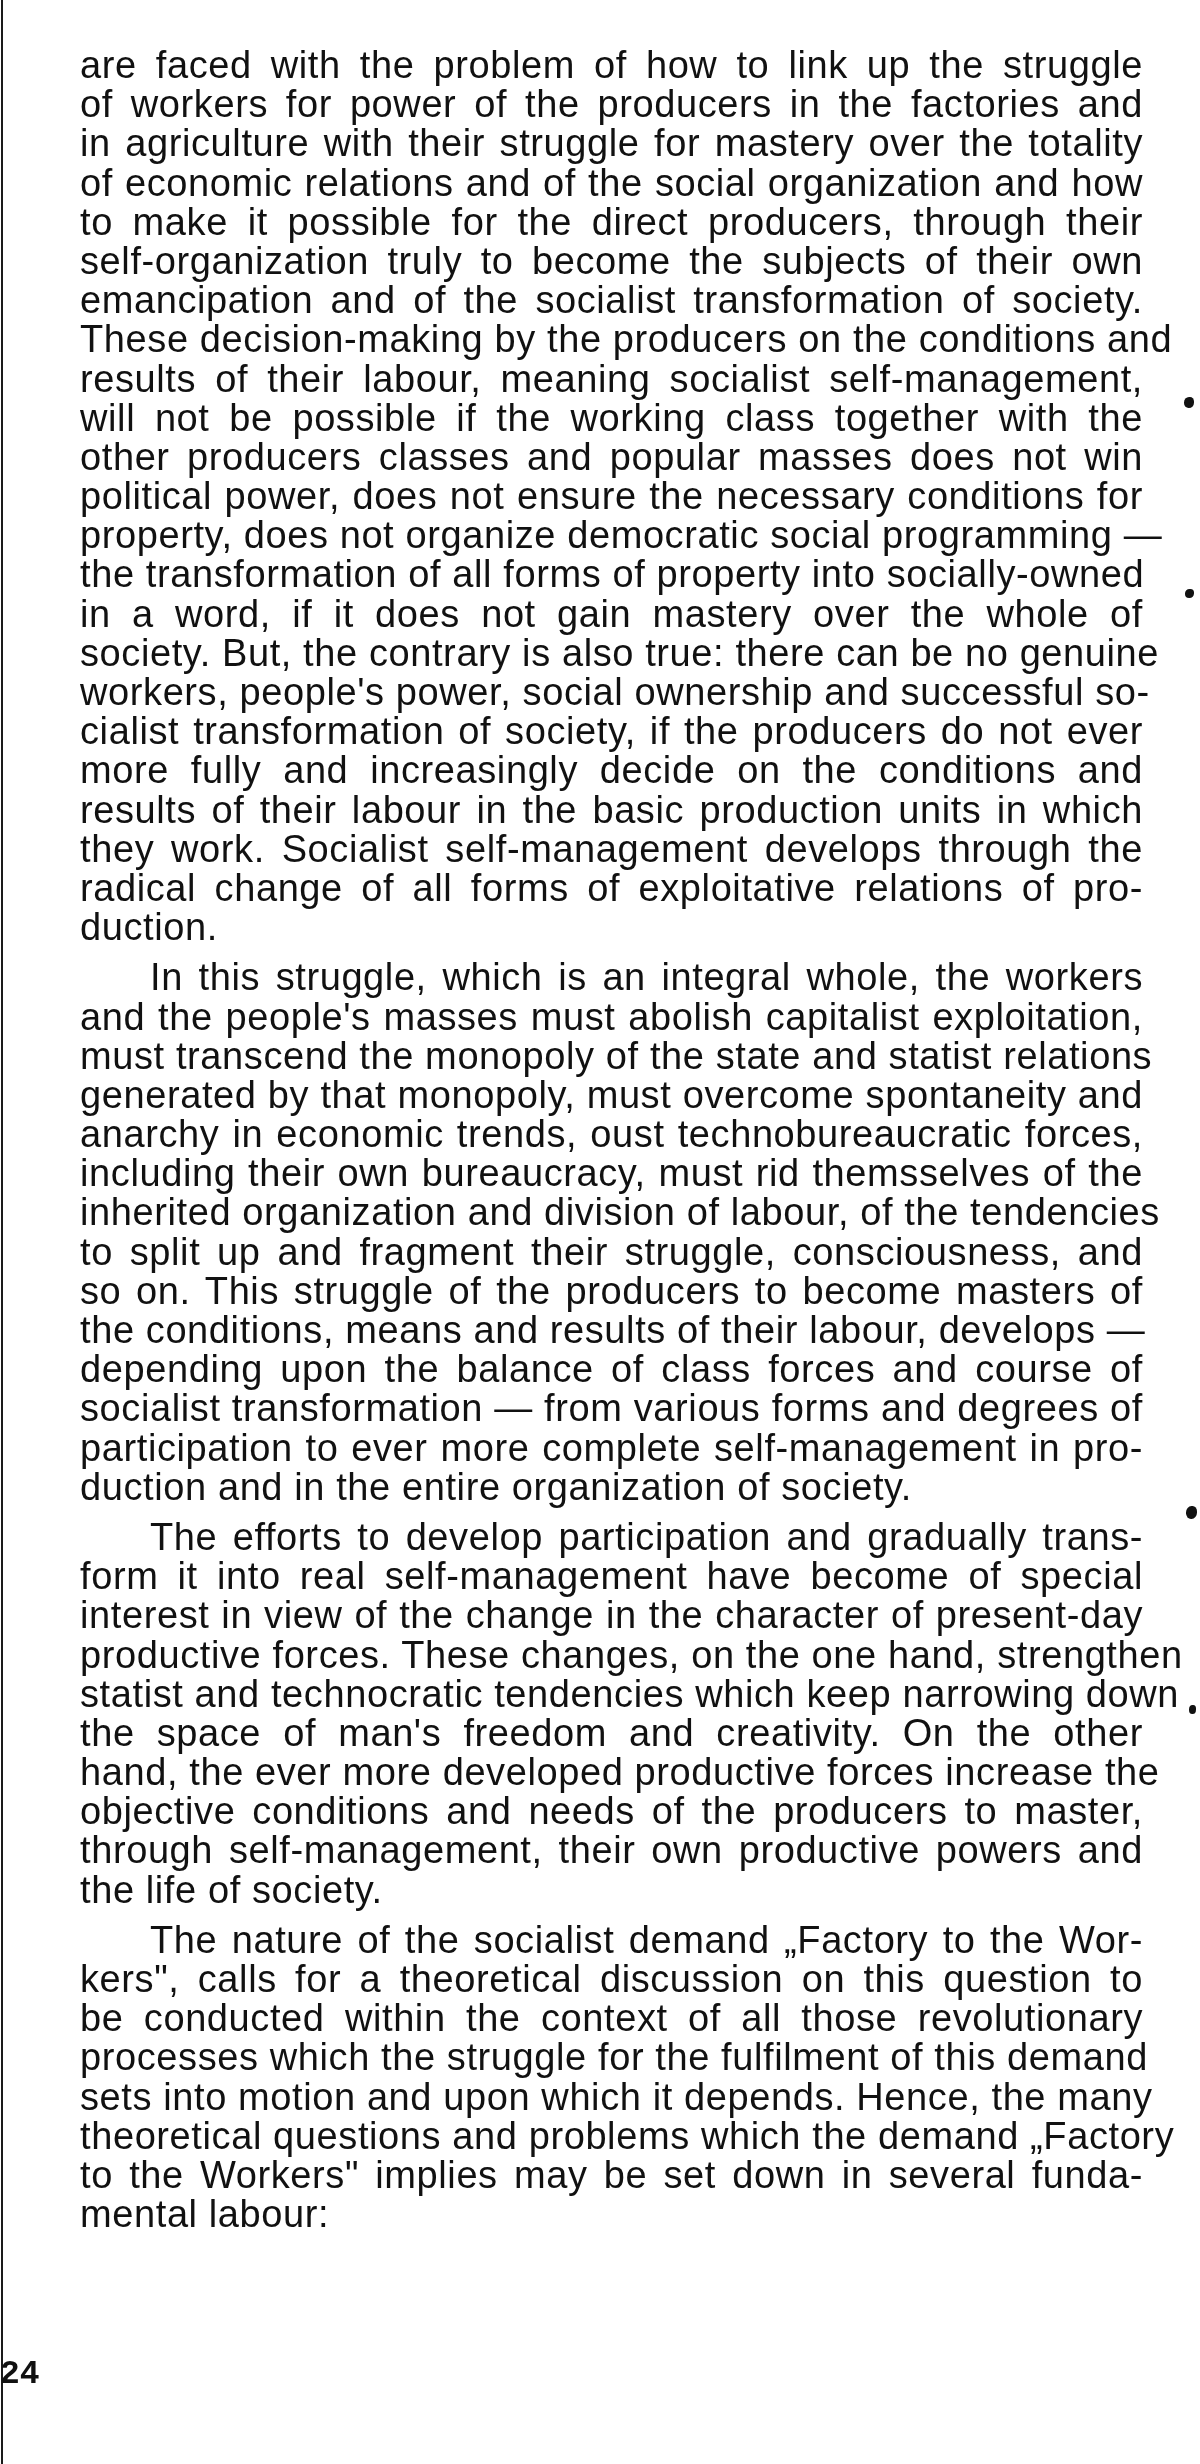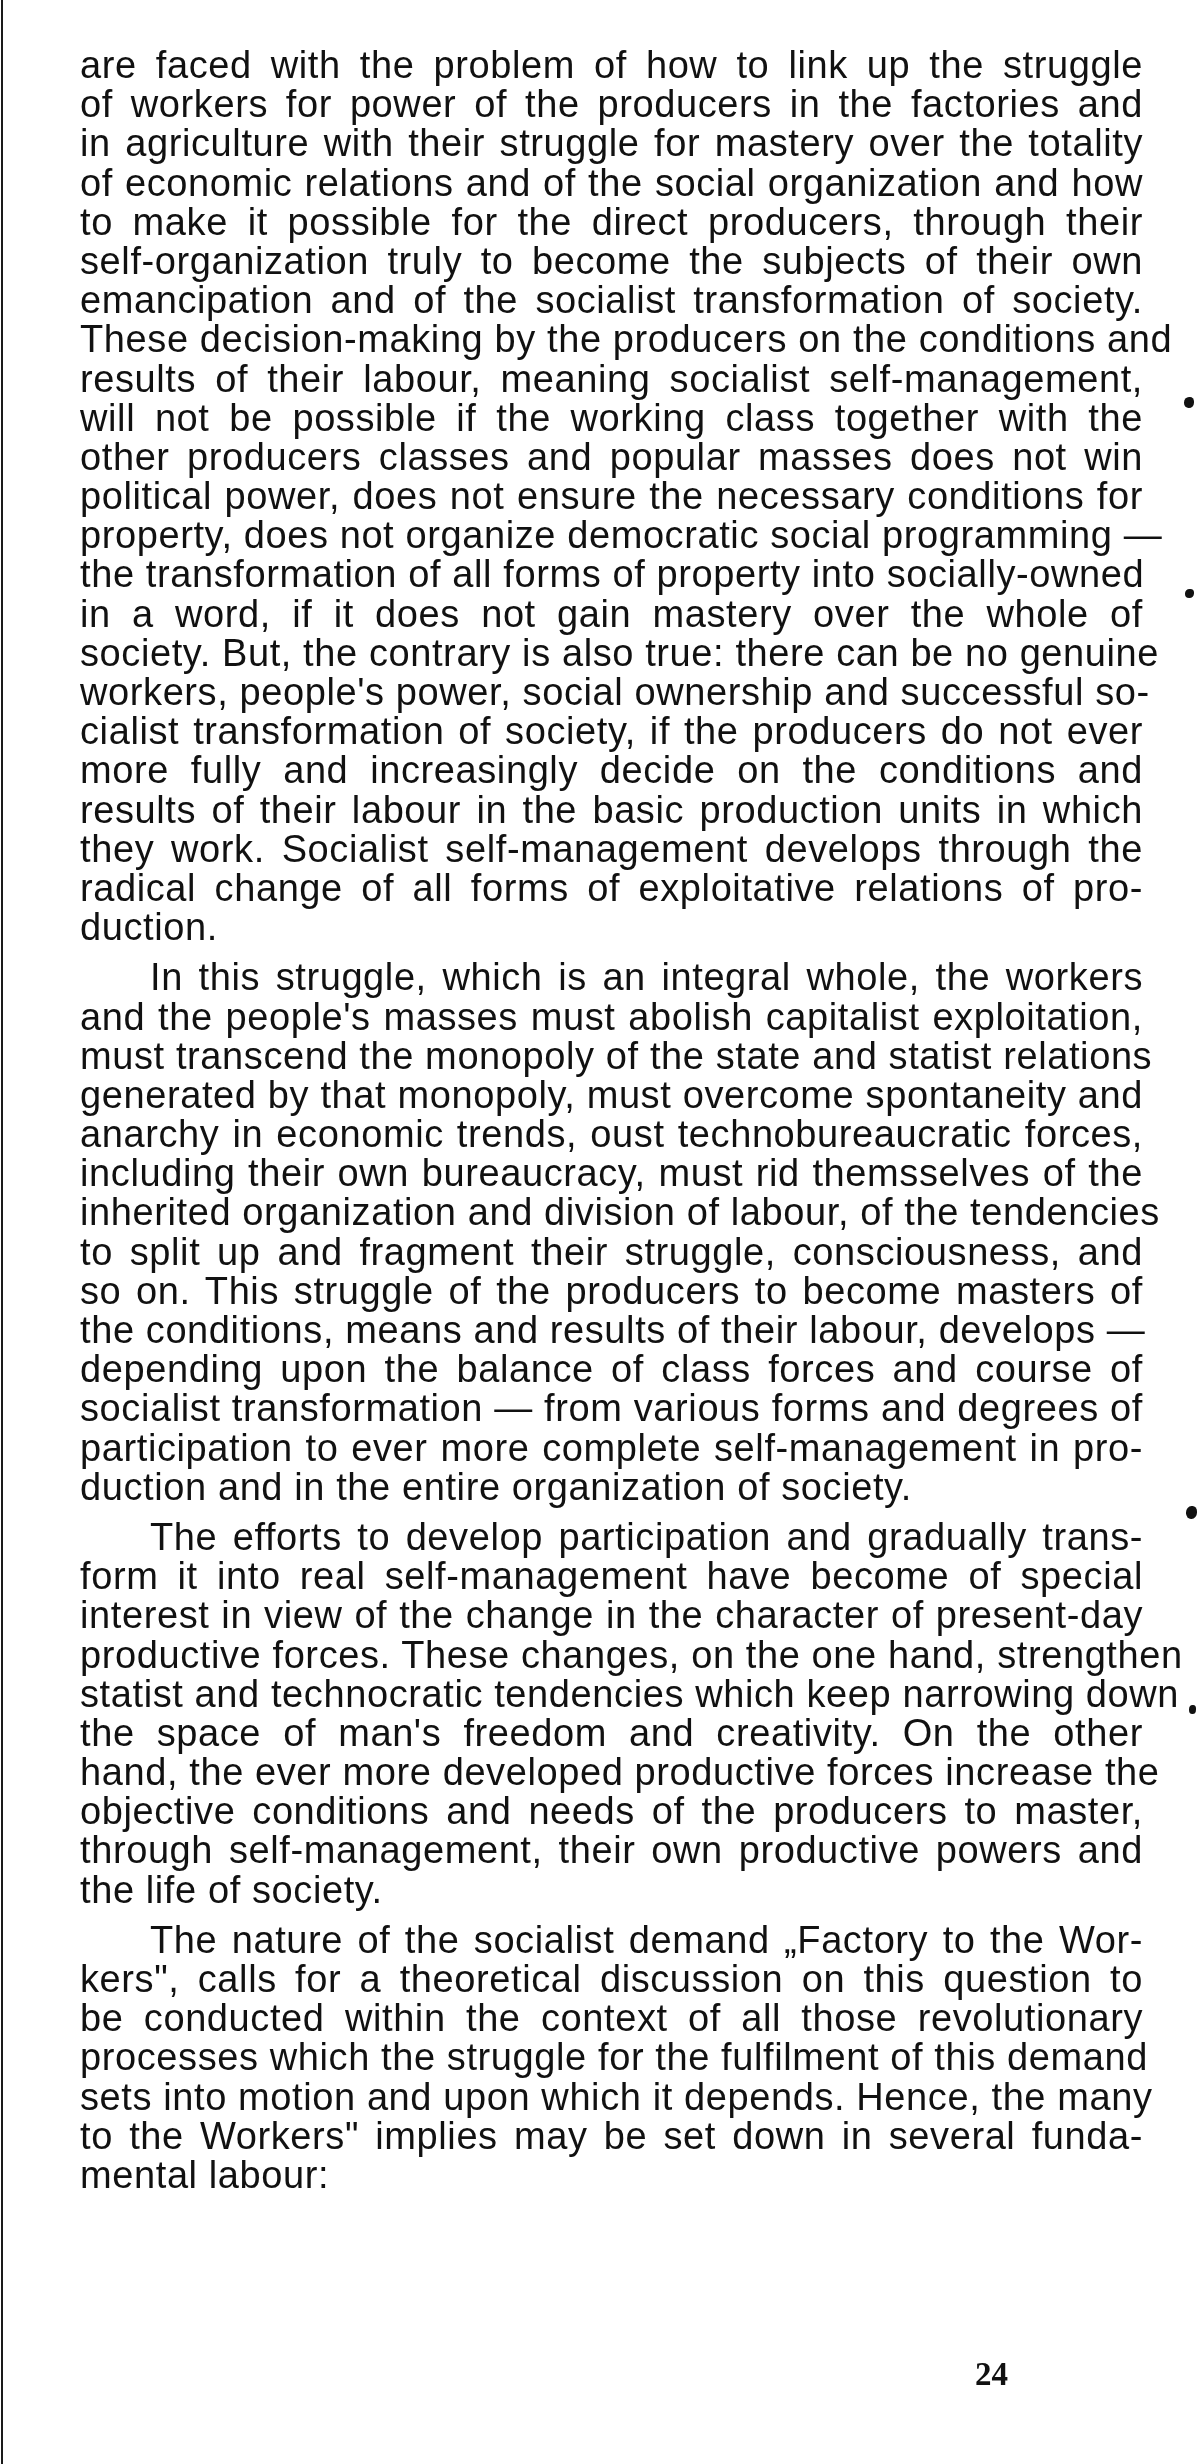--- a/index.html
+++ b/index.html
@@ -9,22 +9,22 @@
     position: absolute; left: 80px; top: 46px; width: 1063px;
     font-family: "Liberation Sans", sans-serif;
     font-size: 38px; line-height: 39.2px; color: #111111;
     letter-spacing: 0.6px;
   }
   .para { margin: 0 0 11px 0; }
   .line { display: block; text-align: justify; text-align-last: justify; white-space: nowrap; height: 39.2px; }
   .line.last { text-align-last: left; }
   .line.indent { text-indent: 70px; }
   .page-number {
-    position: absolute; left: 0; width: 1008px; top: 2356px; text-align: right;
-    font-family: Liberation Serif, serif; font-size: 33px; font-weight: bold; color: #111;
+    position: absolute; left: 0; width: 1008px; top: 2356px; text-align: left;
+    font-family: Liberation Mono, monospace; font-size: 33px; font-weight: bold; color: #111;
   }
   .speck { position: absolute; background: #111; border-radius: 50% 40% 50% 45%; }
 </style>
 </head>
 <body>
 
 <div class="page-edge"></div>
 
 <div class="text-col">
   <div class="para">
@@ -79,20 +79,21 @@
       <span class="line">objective conditions and needs of the producers to master,</span>
       <span class="line">through self-management, their own productive powers and</span>
       <span class="line last">the life of society.</span>
     </div>
   <div class="para">
       <span class="line indent">The nature of the socialist demand „Factory to the Wor-</span>
       <span class="line">kers", calls for a theoretical discussion on this question to</span>
       <span class="line">be conducted within the context of all those revolutionary</span>
       <span class="line">processes which the struggle for the fulfilment of this demand</span>
       <span class="line">sets into motion and upon which it depends. Hence, the many</span>
+      <span class="line">theoretical questions and problems which the demand „Factory</span>
       <span class="line">to the Workers" implies may be set down in several funda-</span>
       <span class="line last">mental labour:</span>
     </div>
 </div>
 
 <div class="page-number">24</div>
 
 <div class="speck" style="left:1184px;top:397px;width:10px;height:11px;"></div>
 <div class="speck" style="left:1185px;top:589px;width:9px;height:9px;"></div>
 <div class="speck" style="left:1186px;top:1506px;width:11px;height:13px;"></div>

